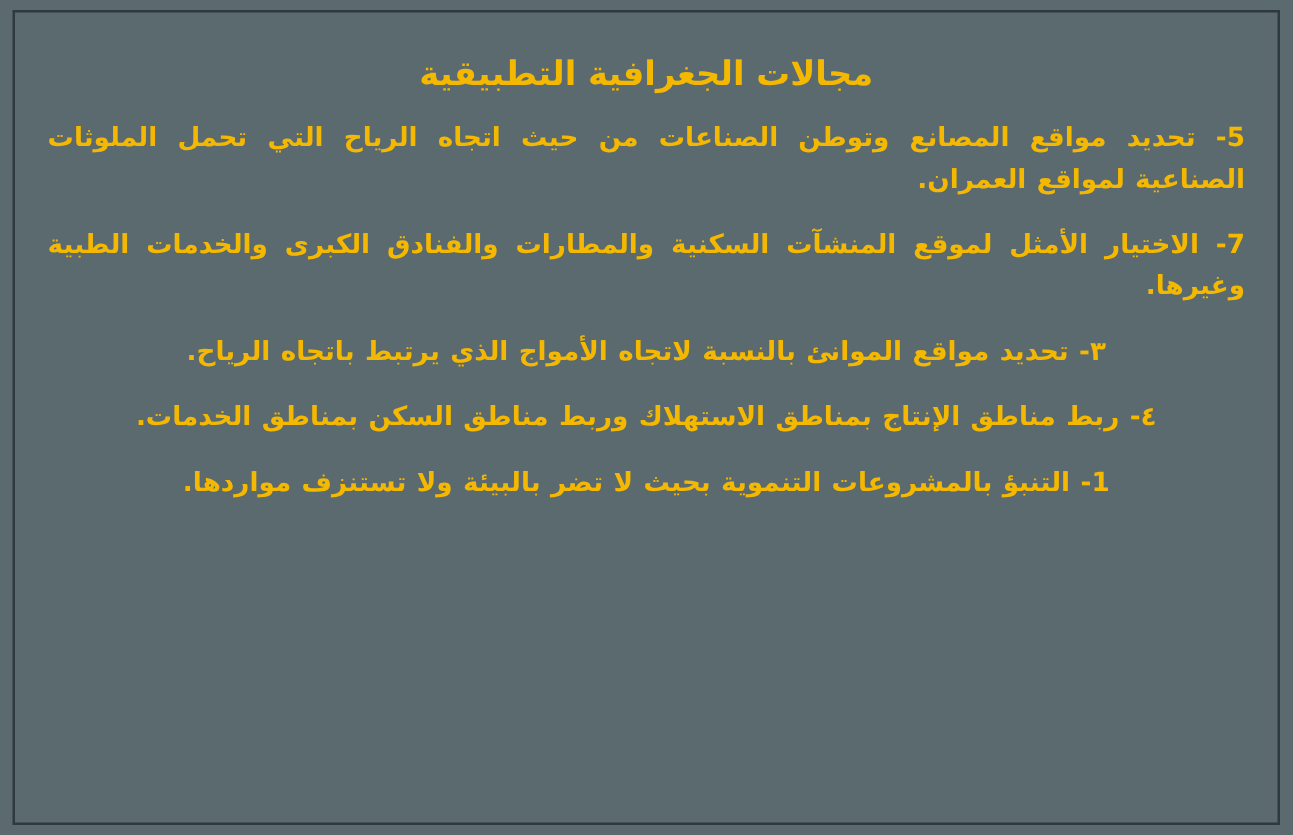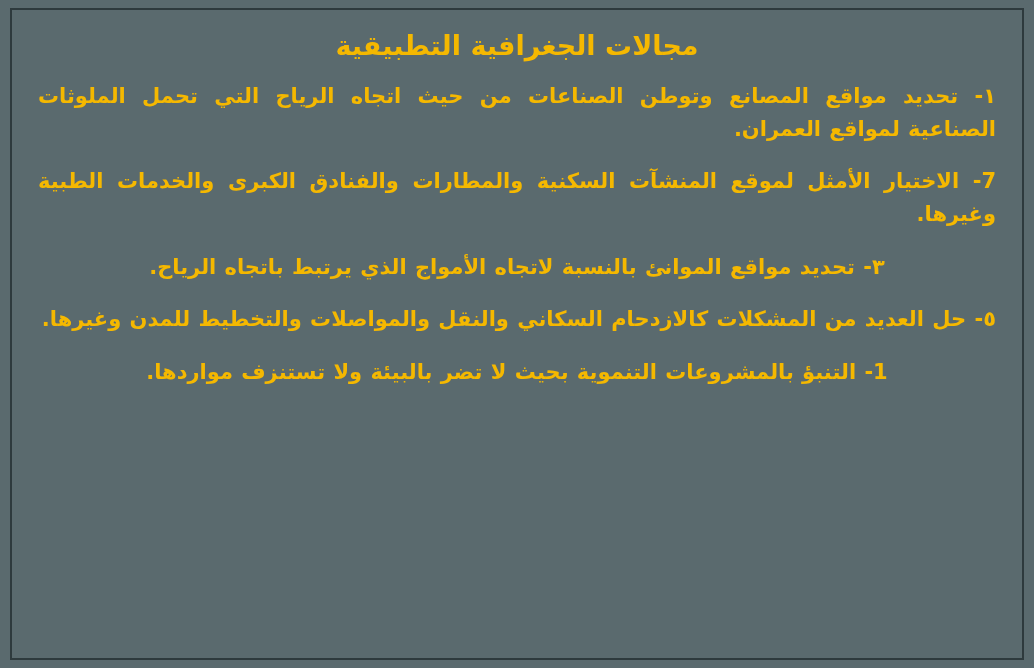--- a/index.html
+++ b/index.html
@@ -29,21 +29,21 @@
     border: 2px solid #2e3a3d;
     background: #5a6a6e;
     padding: 10px 26px 10px 26px;
   }
   .title {
     color: #f5b800;
     font-weight: bold;
     font-size: 27px;
     text-align: center;
     line-height: 1.2;
-    margin: 10px 0 18px 0;
+    margin: 24px 0 18px 0;
     letter-spacing: 0px;
   }
   .items {
     display: block;
   }
   .item {
     color: #f5b800;
     font-weight: bold;
     font-size: 21px;
     line-height: 1.55;
@@ -63,21 +63,21 @@
 </style>
 </head>
 <body>
 
 <div class="slide">
   <div class="frame">
 
     <div class="title">مجالات الجغرافية التطبيقية</div>
 
     <div class="items">
-      <div class="item">١- تحديد مواقع المصانع وتوطن الصناعات من حيث اتجاه الرياح التي تحمل الملوثات الصناعية لمواقع العمران.</div>
+      <div class="item">5- تحديد مواقع المصانع وتوطن الصناعات من حيث اتجاه الرياح التي تحمل الملوثات الصناعية لمواقع العمران.</div>
       <div class="item">7- الاختيار الأمثل لموقع المنشآت السكنية والمطارات والفنادق الكبرى والخدمات الطبية وغيرها.</div>
       <div class="item center">٣- تحديد مواقع الموانئ بالنسبة لاتجاه الأمواج الذي يرتبط باتجاه الرياح.</div>
-      <div class="item">٥- حل العديد من المشكلات كالازدحام السكاني والنقل والمواصلات والتخطيط للمدن وغيرها.</div>
+      <div class="item center">٤- ربط مناطق الإنتاج بمناطق الاستهلاك وربط مناطق السكن بمناطق الخدمات.</div>
       <div class="item center last">1- التنبؤ بالمشروعات التنموية بحيث لا تضر بالبيئة ولا تستنزف مواردها.</div>
     </div>
 
   </div>
 </div>
 
 </body></html>

